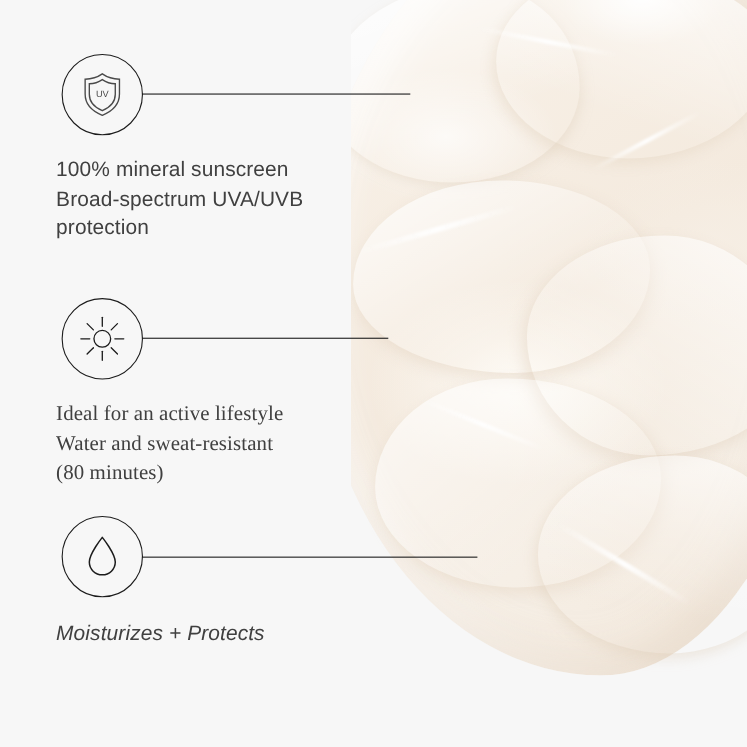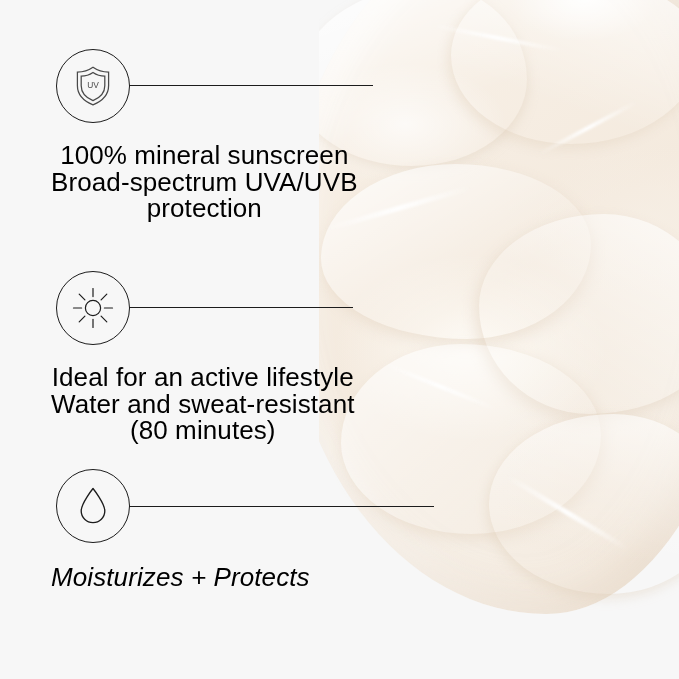--- a/index.html
+++ b/index.html
@@ -103,36 +103,35 @@
     align-items: center;
     justify-content: center;
   }
   .leader {
     position: absolute;
     height: 0;
     border-top: 1.7px solid #1c1c1c;
   }
   .caption {
     position: absolute;
-    color: #000000;
-    font-size: 26px;
+    color: #404040;
+    font-size: 19px;
     line-height: 26.5px;
     letter-spacing: .1px;
     white-space: pre-line;
-    text-align: center;
   }
 
   
   #row-uv      .icon-circle { left: 56px;  top: 49px; }
   #row-uv      .leader      { left: 129px; top: 85px;  width: 244px; }
   #row-uv      .caption     { left: 51px;  top: 142px; }
 
   #row-active  .icon-circle { left: 56px;  top: 271px; }
   #row-active  .leader      { left: 129px; top: 307px; width: 224px; }
-  #row-active  .caption     { left: 51px;  top: 364px; }
+  #row-active  .caption     { left: 51px;  top: 364px; font-family: Liberation Serif, serif; }
 
   #row-moist   .icon-circle { left: 56px;  top: 469px; }
   #row-moist   .leader      { left: 129px; top: 506px; width: 305px; }
   #row-moist   .caption     { left: 51px;  top: 564px; font-style: italic; }
 
   svg { display: block; }
 </style>
 </head>
 <body>
 

